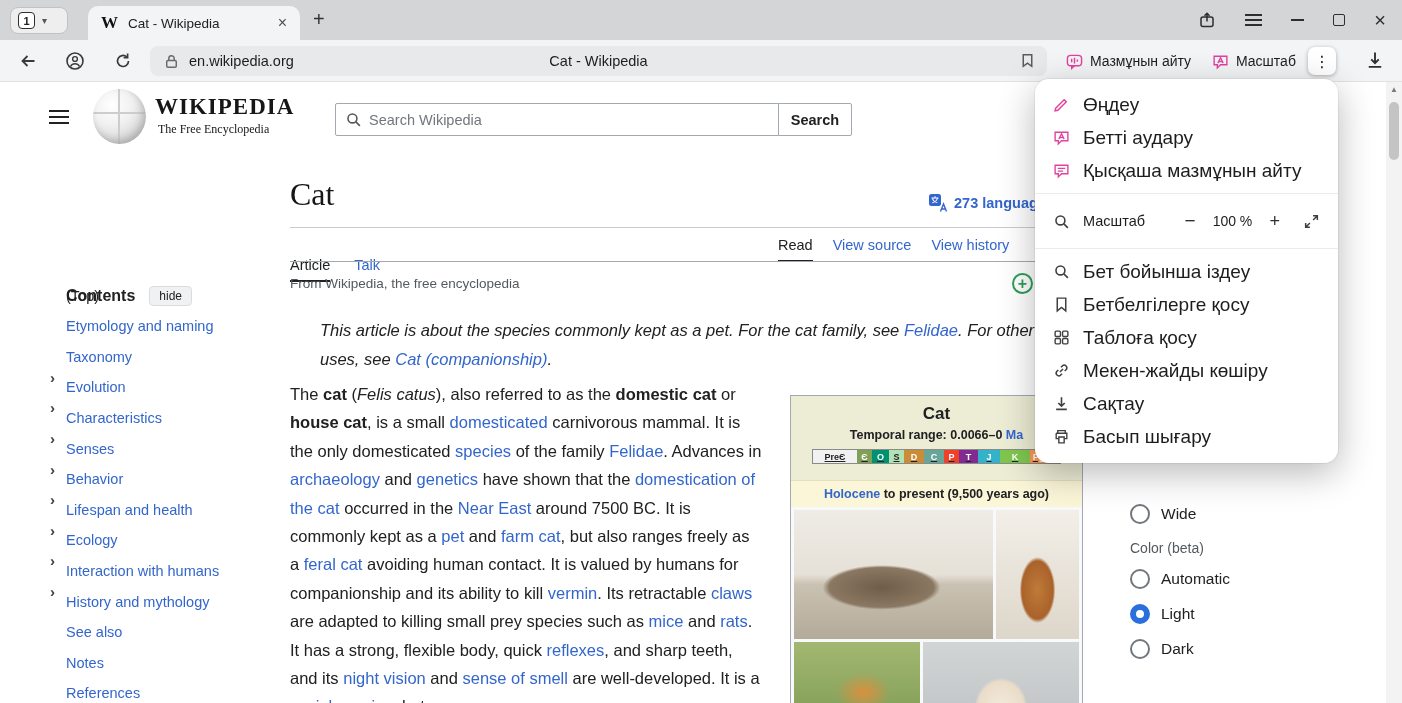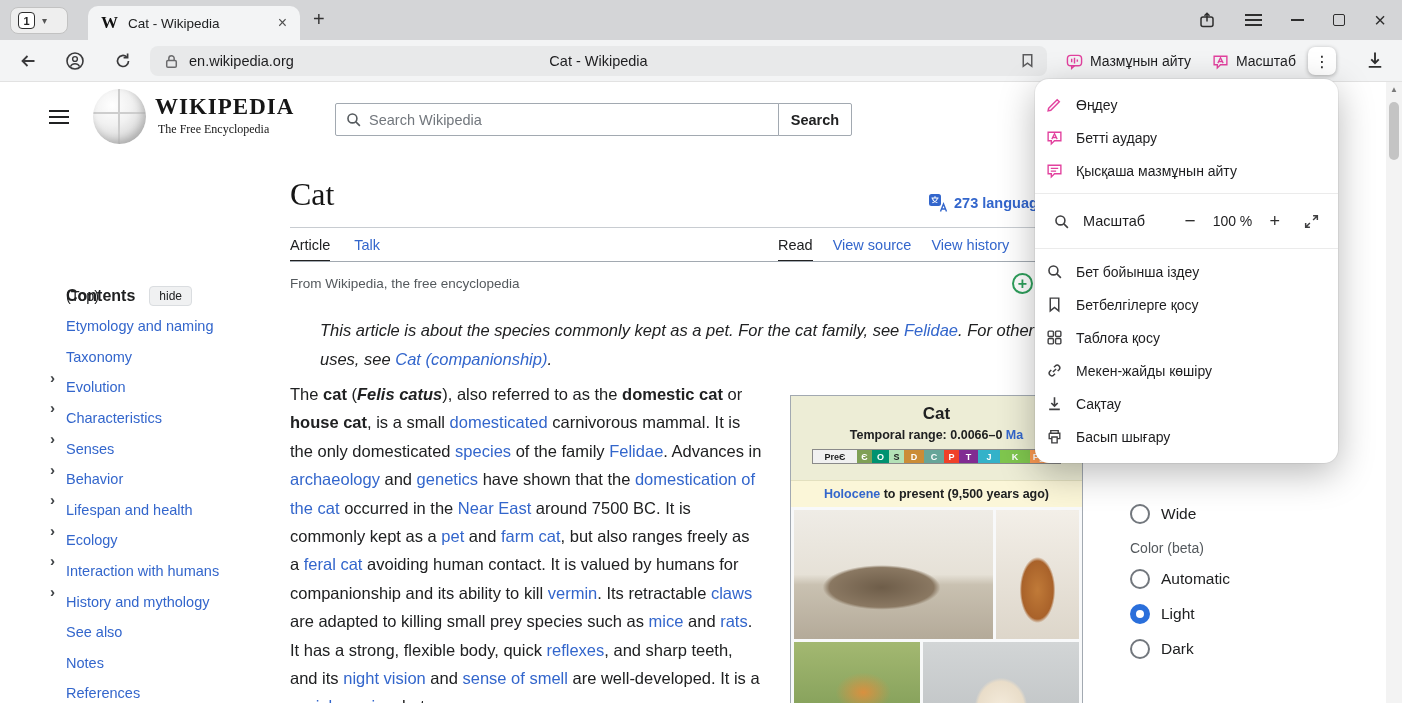--- a/index.html
+++ b/index.html
@@ -61,49 +61,49 @@
   .wp-search-box input { border:none; outline:none; flex:1; font-size:14.5px; font-family:inherit; color:#202122; background:transparent; }
   .wp-search-box input::placeholder { color:#72777d; }
   .wp-search-btn { width:74px; height:33px; border:1px solid #a2a9b1; margin-left:-1px; background:#fff;
                    font-family:inherit; font-size:14.5px; font-weight:600; color:#202122; border-radius:0 2px 2px 0; }
   .wtitle { position:absolute; left:290px; top:94px; font-family:"Liberation Serif","DejaVu Serif",serif;
             font-size:32px; font-weight:400; color:#161616; }
   .title-rule { position:absolute; left:290px; top:145px; width:795px; height:1px; background:#c8ccd1; }
   .langs { position:absolute; left:928px; top:111px; display:flex; align-items:center; gap:6px;
            color:#3366cc; font-weight:bold; font-size:14.5px; }
   .wtabs { position:absolute; top:155px; height:25px; display:flex; gap:24px; font-size:14.5px; }
-  #tabs-left { left:290px; } #tabs-right { left:778px; gap:20px; }
+  #tabs-left { left:290px;margin-top:20px; } #tabs-right { left:778px; gap:20px; }
   .wtab { color:#3366cc; padding-bottom:5px; }
   .wtab.active { color:#202122; border-bottom:2.5px solid #202122; }
   .tabs-rule { position:absolute; left:290px; top:179px; width:795px; height:1px; background:#a2a9b1; }
   .fromwp { position:absolute; left:290px; top:194px; font-size:13.5px; color:#54595d; }
   .ga { position:absolute; left:1012px; top:191px; width:21px; height:21px; border:2px solid #2e9e5b; border-radius:50%;
         color:#2e9e5b; font-size:16px; font-weight:bold; display:grid; place-items:center; line-height:0; background:#fff; }
   .hatnote { position:absolute; left:320px; top:234px; width:745px; font-style:italic; font-size:16.5px;
              line-height:28.5px; color:#202122; }
   .para { position:absolute; left:290px; top:298px; width:472px; font-size:16.5px; line-height:28.4px; color:#202122; }
-  .lnk { color:#3366cc; } .b { font-weight:bold; } .bi { font-weight:bold; font-style:italic;margin-top:12px; }
+  .lnk { color:#3366cc; } .b { font-weight:bold; } .bi { font-weight:normal; font-style:italic;margin-top:12px; }
 
   
   .toc-head { position:absolute; left:66px; top:160px; display:flex; align-items:center; gap:14px;margin-top:44px; }
   .toc-head .h { font-weight:bold; font-size:16px; color:#202122; }
   .hide-chip { background:#f0f1f2; border:1px solid #dadde0; border-radius:4px; padding:2px 9px; font-size:12px; color:#202122; }
   .toc { position:absolute; left:48px; top:191px; width:215px; }
   .toc-item { position:relative; height:30.6px; display:flex; align-items:flex-end; padding-left:18px;
               font-size:14.5px; color:#3366cc; }
   .toc-item.top { color:#202122; }
   .toc-chev { position:absolute; left:2px; top:4px; color:#3f4346; font-weight:bold; font-size:15px; }
 
   
   .infobox { position:absolute; left:790px; top:313px; width:293px; border:1px solid #a2a9b1; background:#f8f9fa;
              font-size:12.5px; }
   .ib-top { background:#ededd6; padding:6px 4px 16px; }
   .ib-title { text-align:center; font-size:17px; font-weight:bold; padding:2px 0 4px; }
   .ib-temporal { text-align:center; font-size:12.5px; }
-  .ib-timeline { display:flex; width:249px; height:15px; margin:7px auto 0; border:1px solid #8a8a8a; }
+  .ib-timeline { display:flex; width:249px; height:15px; margin:7px auto 0; border:1px solid #8a8a8a;text-decoration:underline; }
   .ib-timeline span { display:grid; place-items:center; font-size:9px; font-weight:bold; overflow:hidden; white-space:nowrap; }
   .ib-holo { background:#fbf6d8; text-align:center; padding:6px 2px; font-size:12.5px; border-top:1px solid #e3e0bf; }
   .ib-photos { padding:3px; display:flex; flex-direction:column; gap:3px; }
   .ib-row { display:flex; gap:3px; }
   .ph { flex:none; }
   .ph1 { width:199px; height:129px;
          background: radial-gradient(ellipse 95px 36px at 44% 60%, #6e5d49 0%, #8a7862 55%, rgba(0,0,0,0) 62%),
                      linear-gradient(180deg,#efece6 0%,#e6e1d7 50%,#c9c1b1 58%,#b4aa99 100%); }
   .ph2 { flex:1; height:129px;
          background: radial-gradient(ellipse 27px 50px at 50% 62%, #c07a38 0%, #a9622a 58%, rgba(0,0,0,0) 66%),
@@ -123,21 +123,21 @@
   .appear-label { color:#54595d; font-size:14px; margin:9px 0 5px; }
 
   
   .sbar { position:absolute; right:0; top:0; bottom:0; width:16px; background:#f3f3f3; }
   .sbar .up { position:absolute; top:3px; left:0; right:0; text-align:center; font-size:8px; color:#7a7a7a; }
   .sbar .thumb { position:absolute; top:20px; left:3px; width:10px; height:58px; background:#c4c4c4; border-radius:6px; }
 
   
   .menu { position:absolute; left:1035px; top:79px; width:303px; background:#fff; border-radius:14px;
           box-shadow:0 10px 36px rgba(0,0,0,.28), 0 0 0 1px rgba(0,0,0,.05); padding:9px 0 10px; z-index:60; }
-  .m-item { display:flex; align-items:center; gap:13px; height:33px; padding:0 11px; font-size:14px; color:#1d1d1f; }
+  .m-item { display:flex; align-items:center; gap:13px; height:33px; padding:0 18px; font-size:19px; color:#1d1d1f; }
   .m-item .ic { color:#3f3f41; }
   .m-item .ic.pink { color:#e2419e; }
   .m-sep { height:1px; background:#ebebeb; margin:6px 0; }
   .m-zoom { display:flex; align-items:center; gap:13px; height:42px; padding:0 18px; font-size:14.5px; color:#1d1d1f; }
   .m-zoom .ic { color:#3f3f41; }
   .z-minus { margin-left:auto; font-size:19px; color:#2f2f2f; }
   .z-val { font-size:14px; min-width:48px; text-align:center; color:#1d1d1f; }
   .z-plus { font-size:18px; color:#2f2f2f; }
   .z-exp { color:#2f2f2f; margin-left:10px; }
   .ic { width:17px; height:17px; flex:none; }

